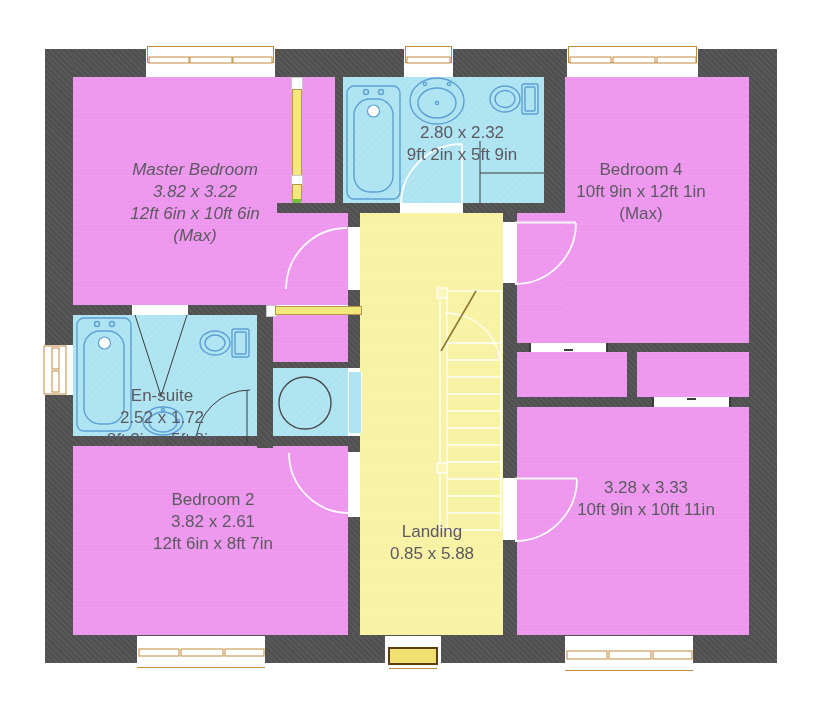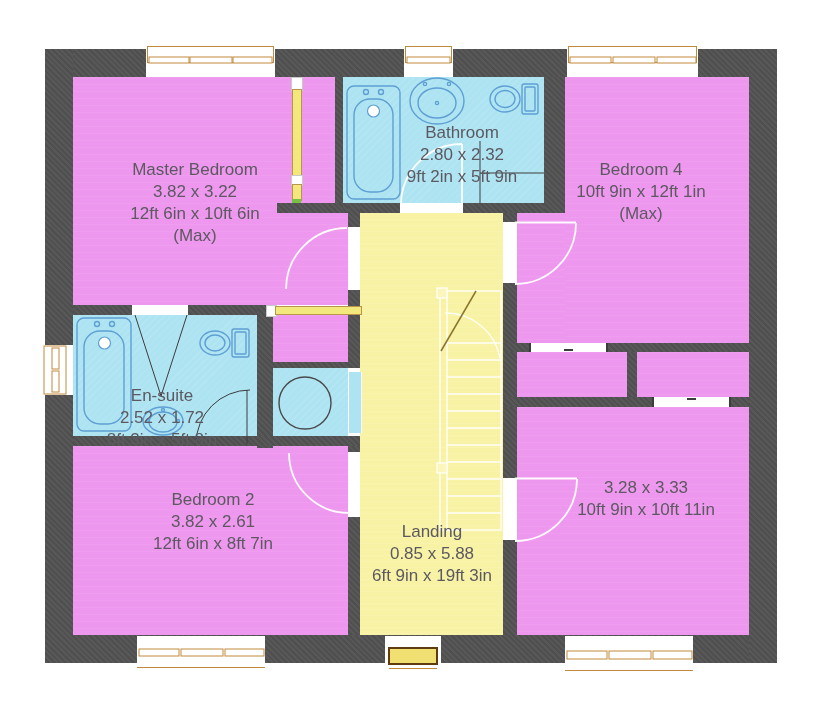--- a/index.html
+++ b/index.html
@@ -208,28 +208,27 @@
       <ellipse class="fx" cx="163" cy="421" rx="20" ry="14"></ellipse>
       <ellipse class="fx" cx="163" cy="422" rx="14" ry="10"></ellipse>
       <circle class="fx" cx="163" cy="410" r="1.5"></circle>
       <circle class="fx" cx="148" cy="421" r="1.5"></circle>
         <circle class="fx" cx="178" cy="421" r="1.5"></circle>
     </g>
 
     <circle cx="305" cy="403" r="26" fill="none" stroke="#4a4a4a" stroke-width="1.4"></circle>
   </svg>
 
-  <div class="label" style="left:195px;top:159px;">
+  <div class="label" style="left:195px;top:159px;font-style:italic;">
     <div>Master Bedroom</div>
     <div>3.82 x 3.22</div>
     <div>12ft 6in x 10ft 6in</div>
     <div>(Max)</div>
   </div>
   <div class="label" style="left:462px;top:122px;">
-    <div>Bathroom</div>
     <div>2.80 x 2.32</div>
     <div>9ft 2in x 5ft 9in</div>
   </div>
   <div class="label" style="left:641px;top:159px;">
     <div>Bedroom 4</div>
     <div>10ft 9in x 12ft 1in</div>
     <div>(Max)</div>
   </div>
   <div class="label" style="left:162px;top:341px;margin-top:44px;">
     <div>En-suite</div>
@@ -241,16 +240,15 @@
     <div>3.82 x 2.61</div>
     <div>12ft 6in x 8ft 7in</div>
   </div>
   <div class="label" style="left:646px;top:477px;">
     <div>3.28 x 3.33</div>
     <div>10ft 9in x 10ft 11in</div>
   </div>
   <div class="label" style="left:432px;top:521px;">
     <div>Landing</div>
     <div>0.85 x 5.88</div>
-    <div>6ft 9in x 19ft 3in</div>
   </div>
 
 </div>
 
 </body></html>

